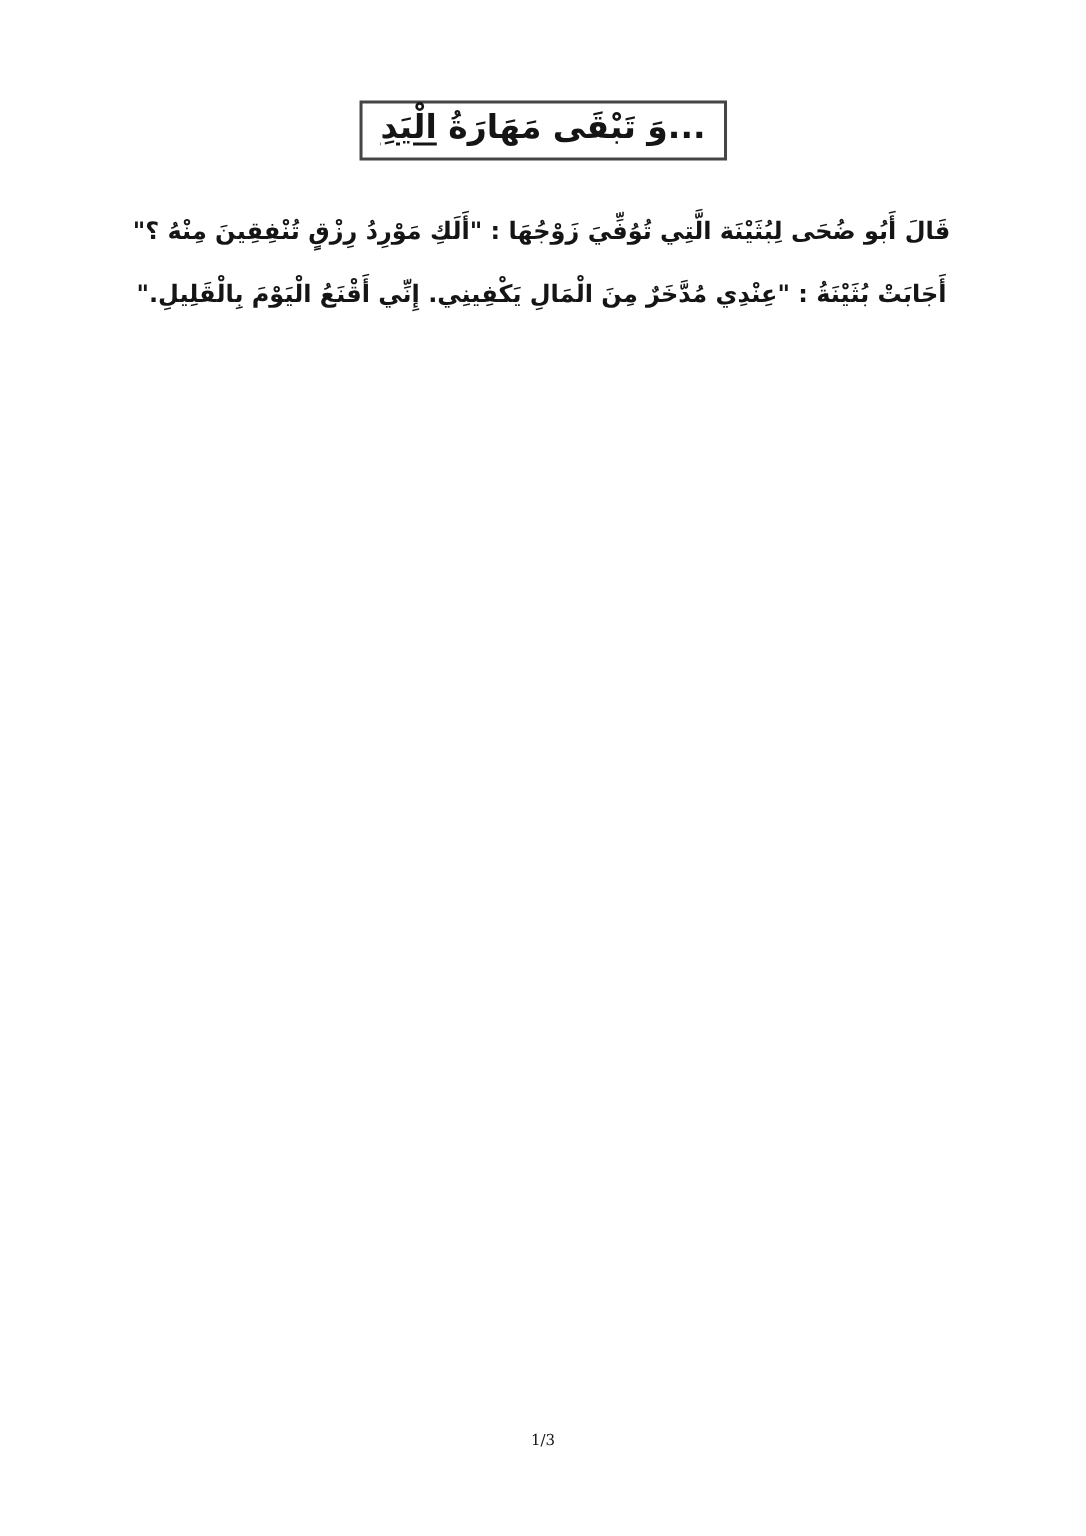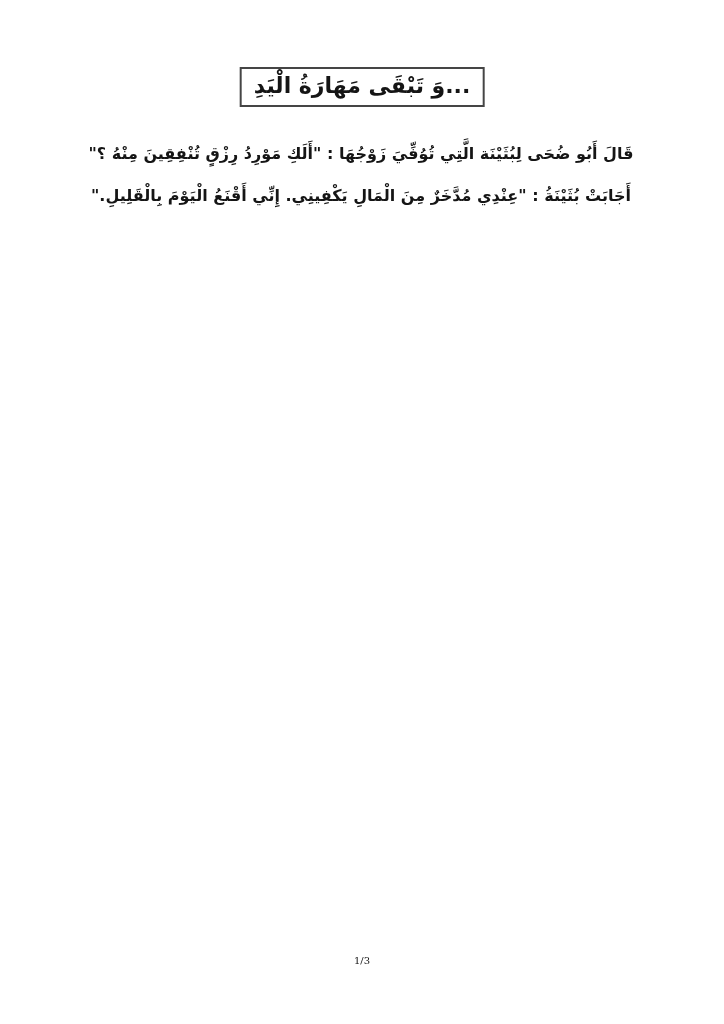--- a/index.html
+++ b/index.html
@@ -24,20 +24,21 @@
     border: 2px solid var(--border, #454545);
     padding: 4px 12px 7px 12px;
     font-size: 22px;
     font-weight: bold;
     white-space: nowrap;
     direction: rtl;
     unicode-bidi: embed;
     text-align: center;
   }
   .title-underline {
+    text-decoration: underline;
     text-underline-offset: 3px;
     margin-top: 11px;
   }
   .paragraph {
     position: absolute;
     top: 133px;
     right: 56px;
     left: 54px;
     direction: rtl;
     text-align: center;

